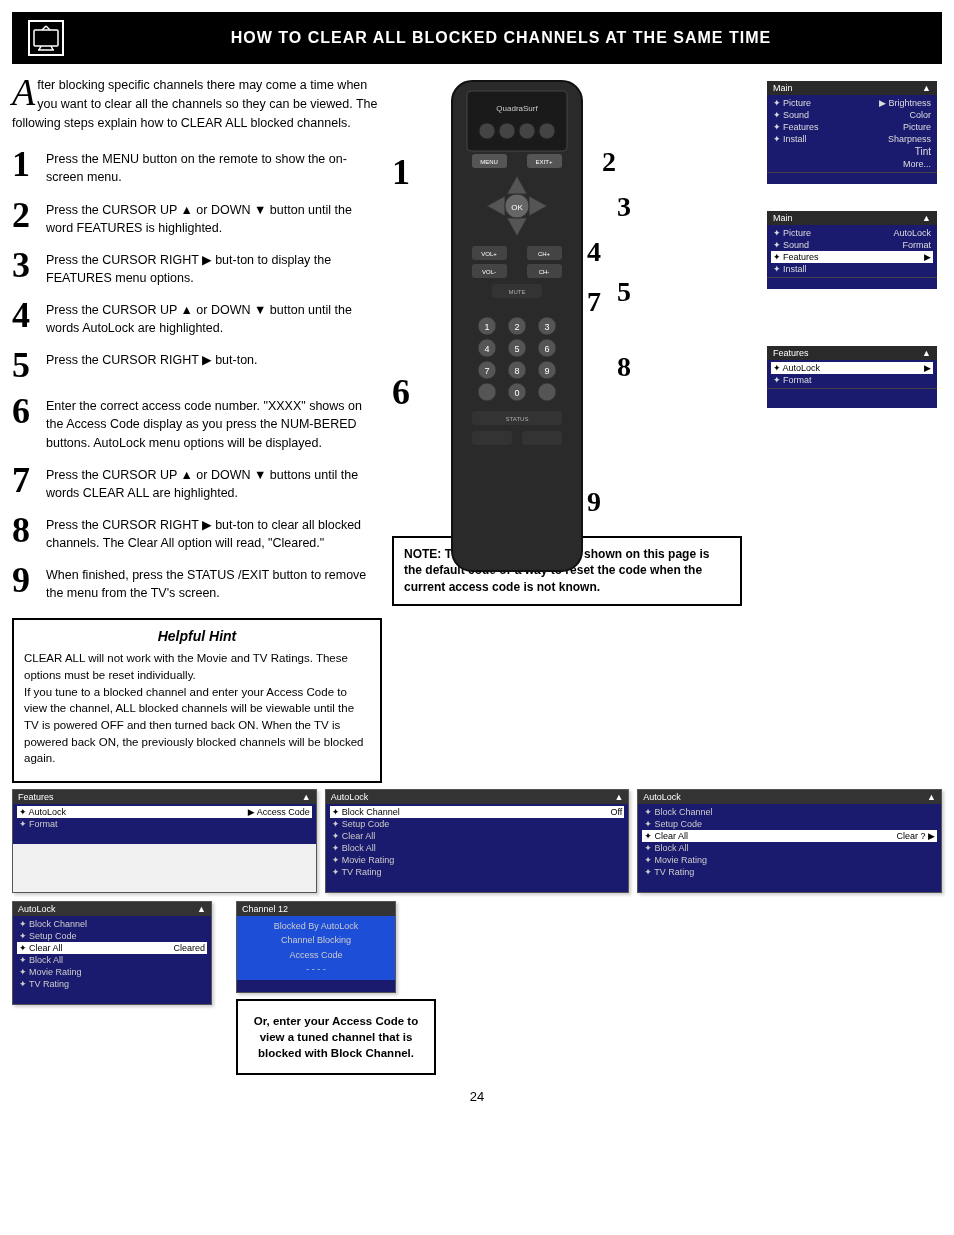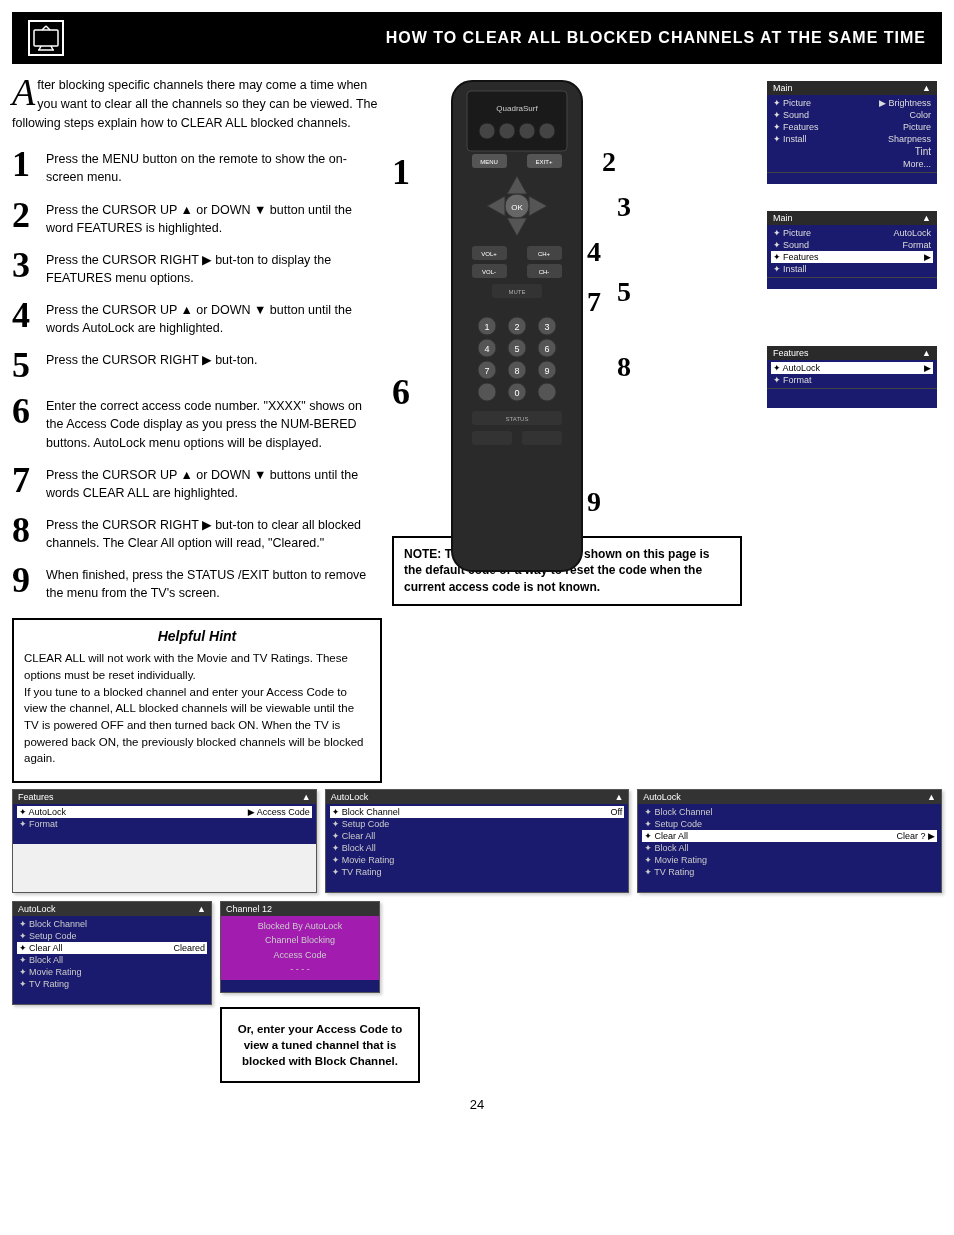--- a/index.html
+++ b/index.html
@@ -32,21 +32,21 @@
       margin-right: 12px;
       flex-shrink: 0;
     }
     .header-title {
       color: #fff;
       font-size: 16px;
       font-weight: bold;
       text-transform: uppercase;
       letter-spacing: 1px;
       flex: 1;
-      text-align: right;
+      text-align: center;
     }
 
     
     .main-content {
       display: flex;
       margin: 0 12px;
       padding-top: 12px;
       gap: 10px;
     }
 
@@ -151,21 +151,21 @@
       font-size: 9px;
       box-shadow: 2px 2px 3px rgba(0,0,0,0.2);
     }
     .channel-panel .cp-header {
       background: #333;
       color: #fff;
       padding: 2px 5px;
       font-size: 9px;
     }
     .channel-panel .cp-body {
-      background: #a21caf;
+      background: #1d4ed8;
       color: #ccc;
       padding: 3px 5px;
       min-height: 50px;
       font-size: 9px;
       line-height: 1.6;
       text-align: center;
     }
     .channel-panel .cp-footer {
       background: #1a1a6e;
       height: 12px;
@@ -521,21 +521,21 @@
           </div>
         <div style="font-size:9px; padding:1px 2px; color:#ccc;">✦ Block All</div>
         <div style="font-size:9px; padding:1px 2px; color:#ccc;">✦ Movie Rating</div>
         <div style="font-size:9px; padding:1px 2px; color:#ccc;">✦ TV Rating</div>
       </div>
       <div style="background:#1a1a6e; height:12px;"></div>
     </div>
   </div>
 
 
-  <div style="width:200px; display:flex; flex-direction:column; gap:14px;">
+  <div style="width:200px; display:flex; flex-direction:column; gap:6px;margin-left:16px;">
 
     <div class="channel-panel">
       <div class="cp-header">Channel 12</div>
       <div class="cp-body">
         <div>Blocked By AutoLock</div>
         <div>Channel Blocking</div>
         <div>Access Code</div>
         <div>- - - -</div>
       </div>
       <div class="cp-footer"></div>

